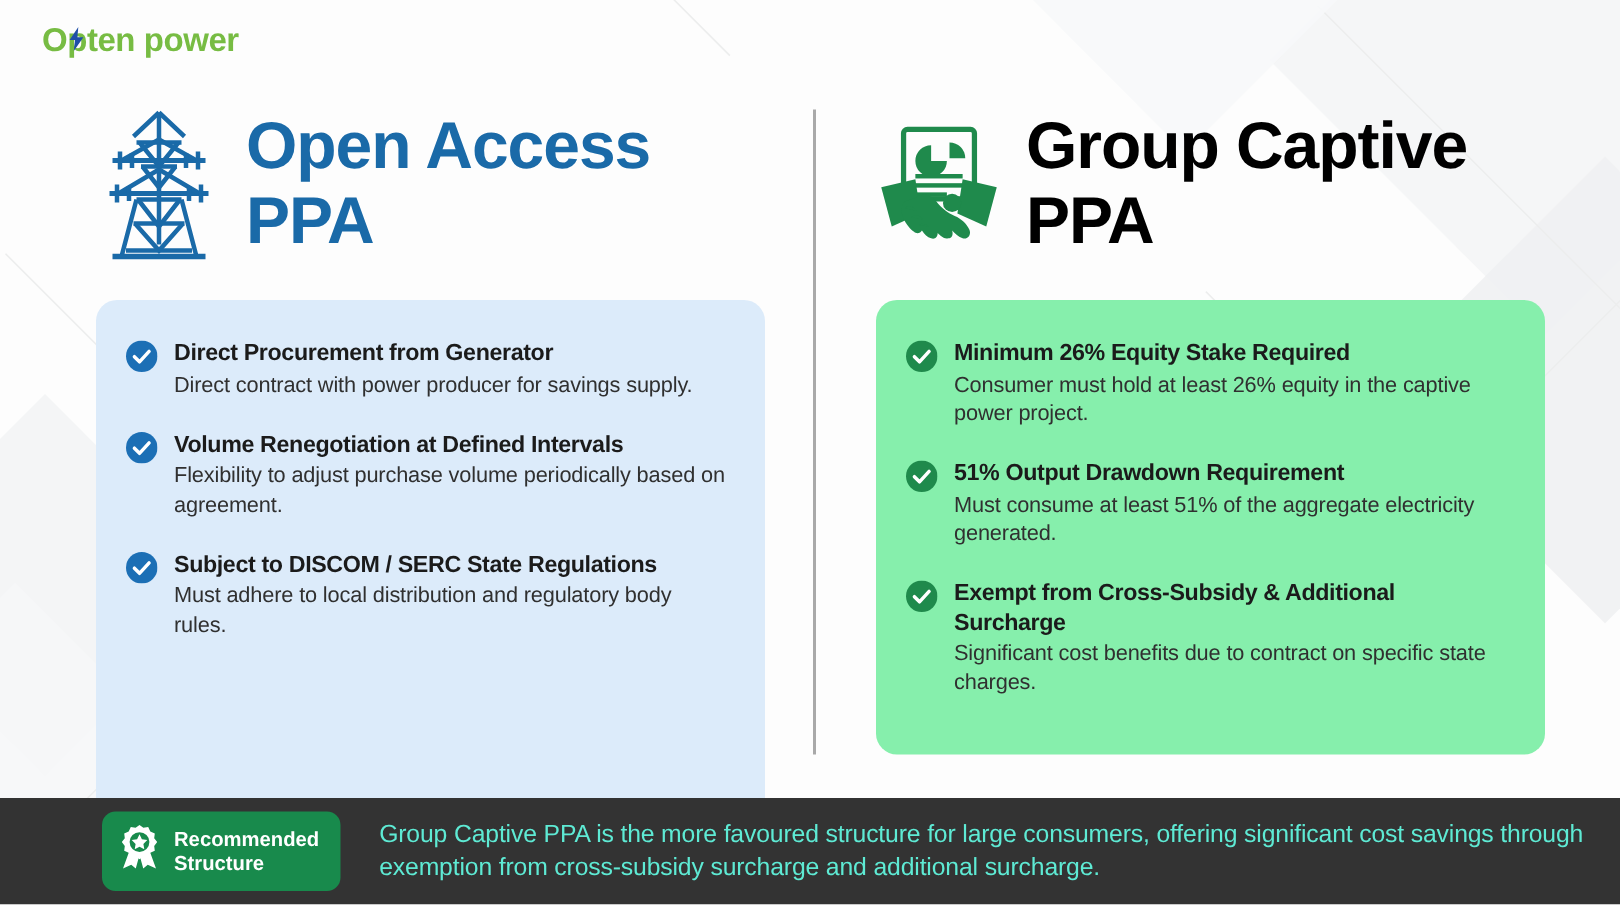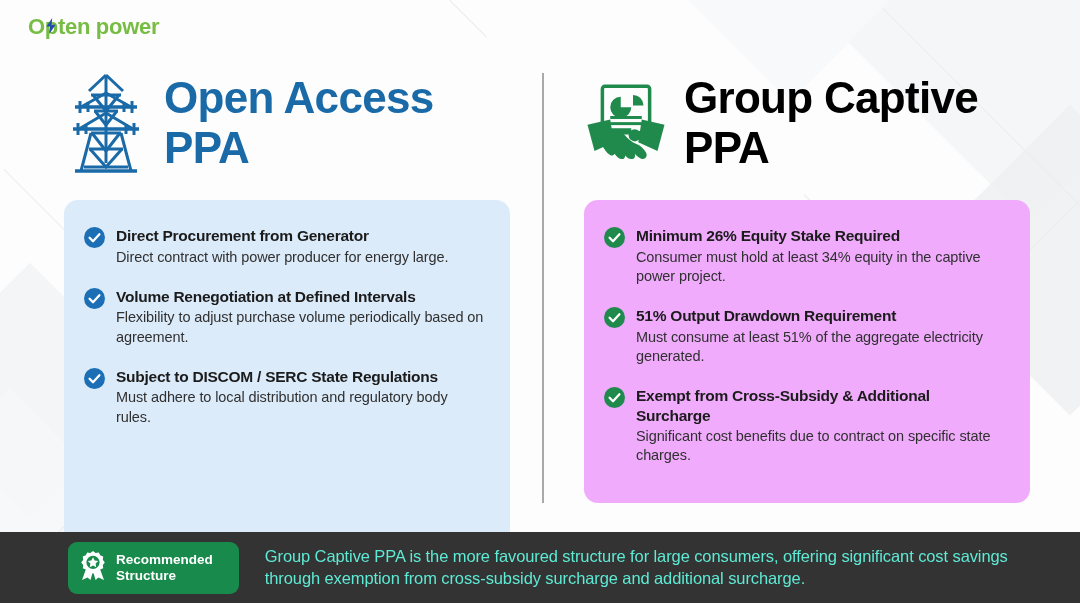--- a/index.html
+++ b/index.html
@@ -30,34 +30,34 @@
   .head-icon{flex:0 0 auto;width:84px;display:flex;justify-content:center;align-items:center;}
   .head-title{font-size:44px;font-weight:bold;line-height:1.12;letter-spacing:-.7px;}
   .blue .head-title{color:#1a6aa8;}
   .green .head-title{color:#000000;}
 
   .divider{position:absolute;left:542px;top:73px;width:1.5px;height:430px;background:#a9a9a9;z-index:4;}
 
   
   .card{position:absolute;border-radius:14px;padding:26px 24px 24px 20px;box-sizing:border-box;}
   .card-left{left:64px;top:200px;width:446px;height:392px;background:#dcebfa;}
-  .card-right{left:584px;top:200px;width:446px;height:303px;background:#f0abfc;}
+  .card-right{left:584px;top:200px;width:446px;height:303px;background:#86efac;}
 
   .item{display:flex;gap:11px;margin-bottom:20px;}
   .item:last-child{margin-bottom:0;}
   .check{flex:0 0 auto;margin-top:1px;}
   .item-body{flex:1 1 auto;}
   .item-title{font-size:15.5px;font-weight:bold;color:#1b1b1b;line-height:1.26;letter-spacing:-.25px;}
   .item-desc{font-size:14.5px;color:#303030;line-height:1.33;margin-top:2px;letter-spacing:-.1px;}
 
   
   .footer{position:absolute;left:0;bottom:0;width:1080px;height:71px;background:#333333;
           display:flex;align-items:center;padding:0 24px 0 68px;box-sizing:border-box;z-index:6;}
   .badge{flex:0 0 auto;display:flex;align-items:center;gap:9px;background:#188a4c;
-         border-radius:9px;padding:9px 26px 9px 11px;}
+         border-radius:9px;padding:9px 14px 9px 11px;}
   .badge-label{color:#ffffff;font-size:13.5px;font-weight:bold;line-height:1.17;}
   .footer-text{margin-left:26px;color:#5eead4;font-size:16.5px;line-height:1.33;letter-spacing:-.1px;}
 </style>
 </head>
 <body>
 
 <div class="bg">
   <div class="chev" style="left:-60px;top:300px;width:180px;height:180px;transform:rotate(45deg);"></div>
   <div class="chev" style="left:-90px;top:430px;width:200px;height:200px;transform:rotate(45deg);background:#f6f7f8;"></div>
   <div class="ln" style="left:-30px;top:250px;width:230px;height:1px;transform:rotate(45deg);"></div>
@@ -117,21 +117,21 @@
 <div class="card card-left">
   <div class="item">
     <span class="check">
       <svg width="21" height="21" viewBox="0 0 21 21">
           <circle cx="10.5" cy="10.5" r="10.5" fill="#1c6fb5"></circle>
           <path d="M5.6 10.8 L9 14.2 L15.4 7.3" stroke="#fff" stroke-width="2.3" fill="none" stroke-linecap="round" stroke-linejoin="round"></path>
         </svg>
     </span>
     <div class="item-body">
       <div class="item-title">Direct Procurement from Generator</div>
-      <div class="item-desc">Direct contract with power producer for energy large.</div>
+      <div class="item-desc">Direct contract with power producer for savings supply.</div>
     </div>
   </div>
   <div class="item">
     <span class="check">
       <svg width="21" height="21" viewBox="0 0 21 21">
           <circle cx="10.5" cy="10.5" r="10.5" fill="#1c6fb5"></circle>
           <path d="M5.6 10.8 L9 14.2 L15.4 7.3" stroke="#fff" stroke-width="2.3" fill="none" stroke-linecap="round" stroke-linejoin="round"></path>
         </svg>
     </span>
     <div class="item-body">
@@ -184,21 +184,21 @@
 <div class="card card-right">
   <div class="item">
     <span class="check">
       <svg width="21" height="21" viewBox="0 0 21 21">
           <circle cx="10.5" cy="10.5" r="10.5" fill="#1f8a4c"></circle>
           <path d="M5.6 10.8 L9 14.2 L15.4 7.3" stroke="#fff" stroke-width="2.3" fill="none" stroke-linecap="round" stroke-linejoin="round"></path>
         </svg>
     </span>
     <div class="item-body">
       <div class="item-title">Minimum 26% Equity Stake Required</div>
-      <div class="item-desc">Consumer must hold at least 34% equity in the captive power project.</div>
+      <div class="item-desc">Consumer must hold at least 26% equity in the captive power project.</div>
     </div>
   </div>
   <div class="item">
     <span class="check">
       <svg width="21" height="21" viewBox="0 0 21 21">
           <circle cx="10.5" cy="10.5" r="10.5" fill="#1f8a4c"></circle>
           <path d="M5.6 10.8 L9 14.2 L15.4 7.3" stroke="#fff" stroke-width="2.3" fill="none" stroke-linecap="round" stroke-linejoin="round"></path>
         </svg>
     </span>
     <div class="item-body">

